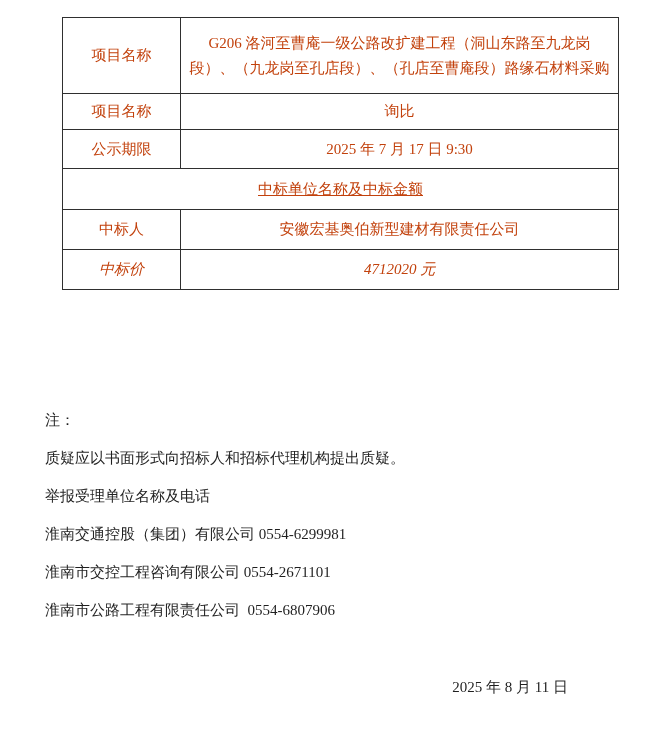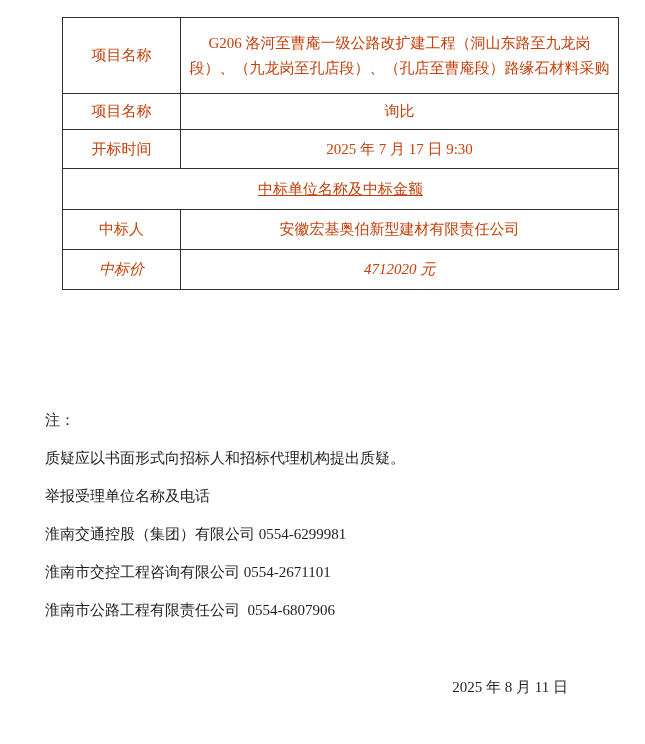--- a/index.html
+++ b/index.html
@@ -73,21 +73,21 @@
     <tbody>
       <tr class="r1">
         <td class="label-cell">项目名称</td>
         <td class="project-value">G206 洛河至曹庵一级公路改扩建工程（洞山东路至九龙岗段）、（九龙岗至孔店段）、（孔店至曹庵段）路缘石材料采购</td>
       </tr>
       <tr class="r3">
         <td class="label-cell">项目名称</td>
         <td>询比</td>
       </tr>
       <tr class="r4">
-        <td class="label-cell">开标时间</td>
+        <td class="label-cell">公示期限</td>
         <td>2025 年 7 月 17 日 9:30</td>
       </tr>
       <tr class="r5">
         <td colspan="2">中标单位名称及中标金额</td>
       </tr>
       <tr class="r6">
         <td class="label-cell">中标人</td>
         <td>安徽宏基奥伯新型建材有限责任公司</td>
       </tr>
       <tr class="r7">

